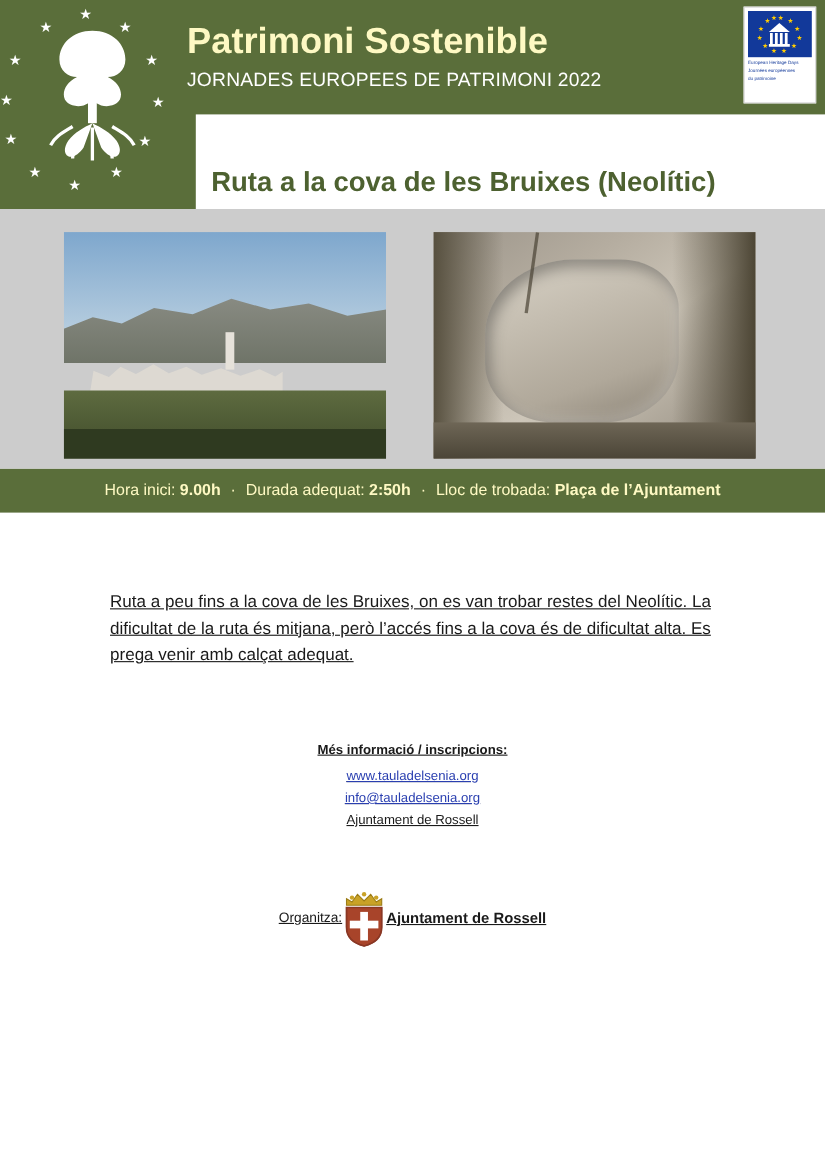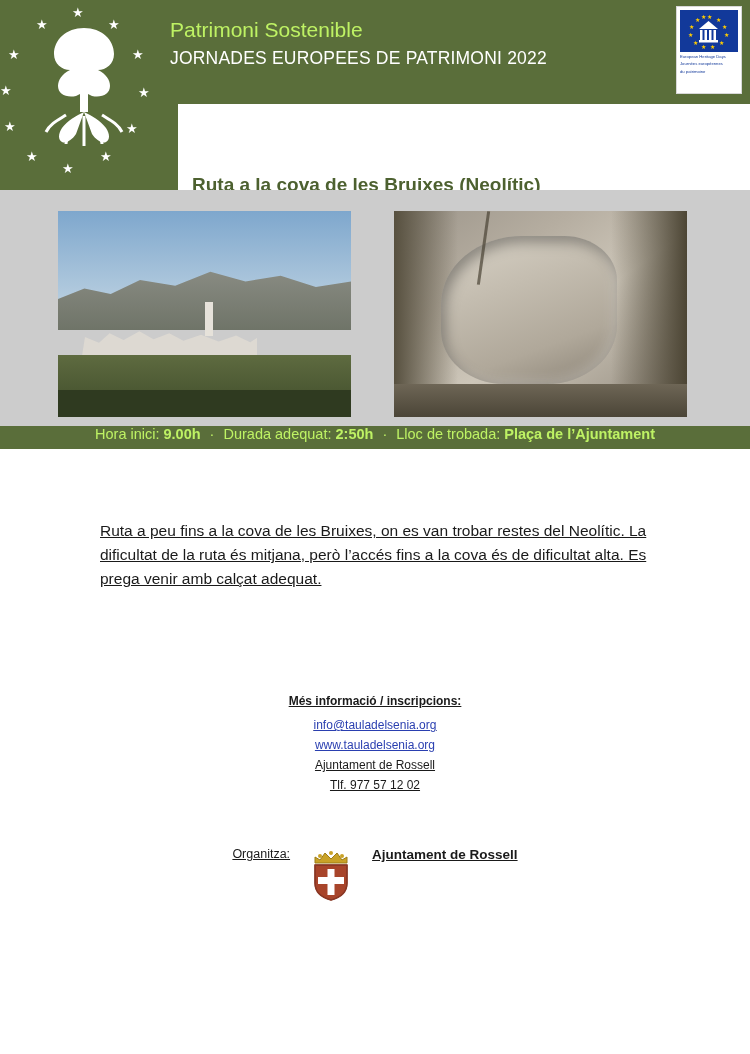--- a/index.html
+++ b/index.html
@@ -45,23 +45,23 @@
     height: 130px;
   }
 
   .header-titles {
     position: absolute;
     left: 170px;
     top: 18px;
     width: 480px;
   }
   .main-title {
-    font-size: 21px;
-    font-weight: normal;
-    color: #bef264;
+    font-size: 33px;
+    font-weight: bold;
+    color: #fef9c3;
     letter-spacing: 0px;
     margin: 0 0 6px 0;
   }
   .sub-title {
     font-size: 17.5px;
     font-weight: normal;
     color: #ffffff;
     margin: 0;
     letter-spacing: 0.2px;
   }
@@ -80,24 +80,23 @@
     top: 10px;
     font-family: "Liberation Serif", serif;
     font-size: 27px;
     font-weight: bold;
     color: #1a1a1a;
   }
   .band-route {
     position: absolute;
     left: 14px;
     top: 48px;
-    font-size: 19px;
+    font-size: 25px;
     font-weight: bold;
     color: #4d6130;
-    margin-top: 22px;
   }
 
   
   .ehd-box {
     position: absolute;
     right: 8px;
     top: 6px;
     width: 66px;
     height: 88px;
     background: #ffffff;
@@ -201,24 +200,25 @@
     background: #4a4335; transform: rotate(8deg); opacity: .7;
   }
   .rk-bot {
     position: absolute; left: 0; bottom: 0; width: 100%; height: 16%;
     background: linear-gradient(#6e6656, #4b4537);
   }
 
   
   .infobar {
     width: 750px;
-    height: 23px;
+    height: 40px;
     background: #5a6e3a;
-    color: #bef264;
+    color: #fef9c3;
     display: flex;
+    align-items: center;
     justify-content: center;
     font-size: 14.5px;
     gap: 0px;
   }
   .infobar .lbl { font-weight: normal; }
   .infobar .val { font-weight: bold; }
   .infobar .sep { padding: 0 9px; }
 
   
   .content {
@@ -226,41 +226,42 @@
     text-decoration: underline;
   }
   .para {
     font-size: 15.5px;
     line-height: 24px;
     color: #1a1a1a;
     margin: 0 0 18px 0;
   }
 
   .contact {
-    margin-top: 100px;
+    margin-top: 63px;
     text-align: center;
     font-size: 12px;
     line-height: 20px;
     color: #1a1a1a;
   }
   .contact .heading {
     font-weight: bold;
     font-size: 12px;
     margin-bottom: 4px;
   }
   .contact a {
     color: #2a3fb0;
     text-decoration: underline;
   }
 
   .organiza {
     margin-top: 52px;
     display: flex;
+    align-items: center;
     justify-content: center;
-    gap: 21px;
+    gap: 0;
   }
   .organiza .org-label {
     font-size: 12.5px;
     color: #1a1a1a;
   }
   .organiza .org-name {
     font-size: 13.5px;
     font-weight: bold;
     color: #1a1a1a;
   }
@@ -373,27 +374,26 @@
   <span class="lbl">Lloc de trobada:</span>&nbsp;
   <span class="val">Plaça de l’Ajuntament</span>
 </div>
 
 <div class="content">
   <p class="para">Ruta a peu fins a la cova de les Bruixes, on es van trobar restes del Neolític. La dificultat de la ruta és mitjana, però l’accés fins a la cova és de dificultat alta. Es prega venir amb calçat adequat.</p>
 
   <div class="contact">
     <div class="heading">Més informació / inscripcions:</div>
     <div>
+      <a href="#">www.tauladelsenia.org</a>
+    </div>
+    <div>
       <a href="#">info@tauladelsenia.org</a>
     </div>
-    <div>
-      <a href="#">www.tauladelsenia.org</a>
-    </div>
     <div>Ajuntament de Rossell</div>
-    <div>Tlf. 977 57 12 02</div>
   </div>
 
   <div class="organiza">
     <span class="org-label">Organitza:</span>
     <svg class="crest" viewBox="0 0 40 54">
       <path d="M4 18 L36 18 L36 36 C36 46 28 51 20 53 C12 51 4 46 4 36 Z" fill="#a8442a" stroke="#7d3220" stroke-width="1"></path>
       <path d="M4 18 L36 18 L36 36 C36 46 28 51 20 53 C12 51 4 46 4 36 Z" fill="none" stroke="#8a3724" stroke-width="1.5"></path>
       <rect x="16.5" y="22" width="7" height="26" fill="#ffffff"></rect>
       <rect x="7" y="30" width="26" height="7" fill="#ffffff"></rect>
       <path d="M4 16 L36 16 L36 10 L31 13 L26 6 L20 12 L14 6 L9 13 L4 10 Z" fill="#c9a227" stroke="#9c7c16" stroke-width="1"></path>

